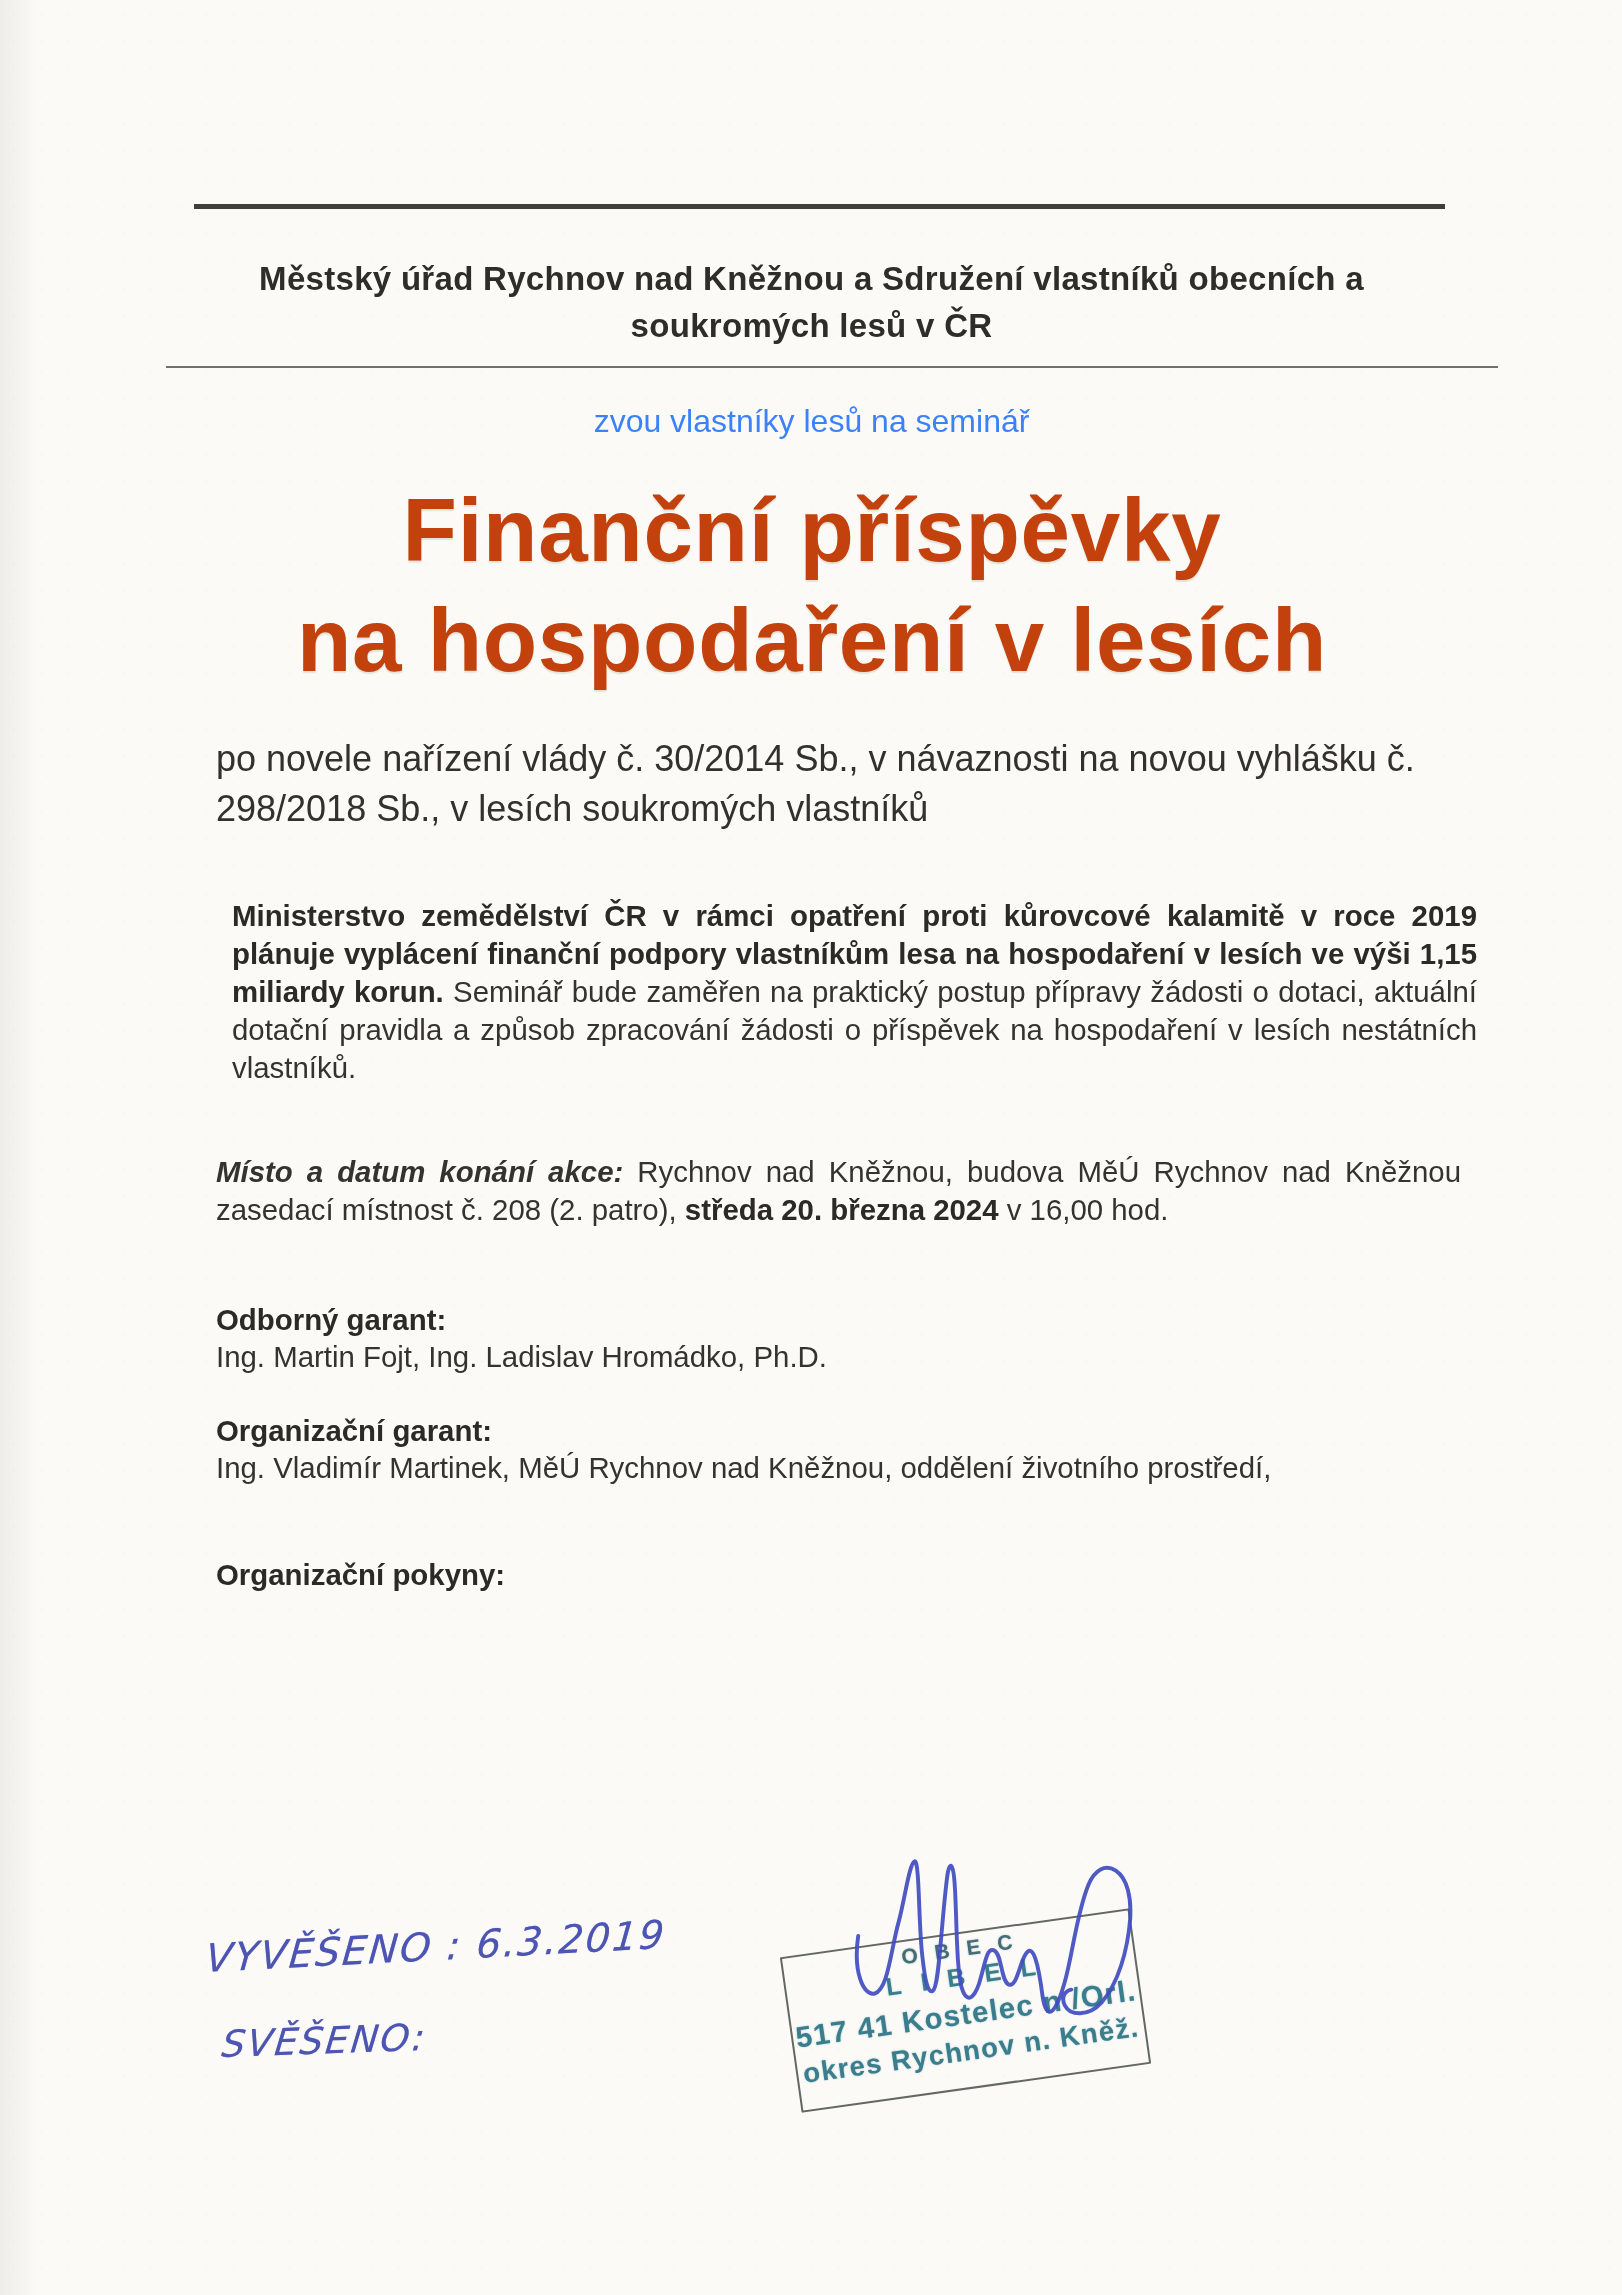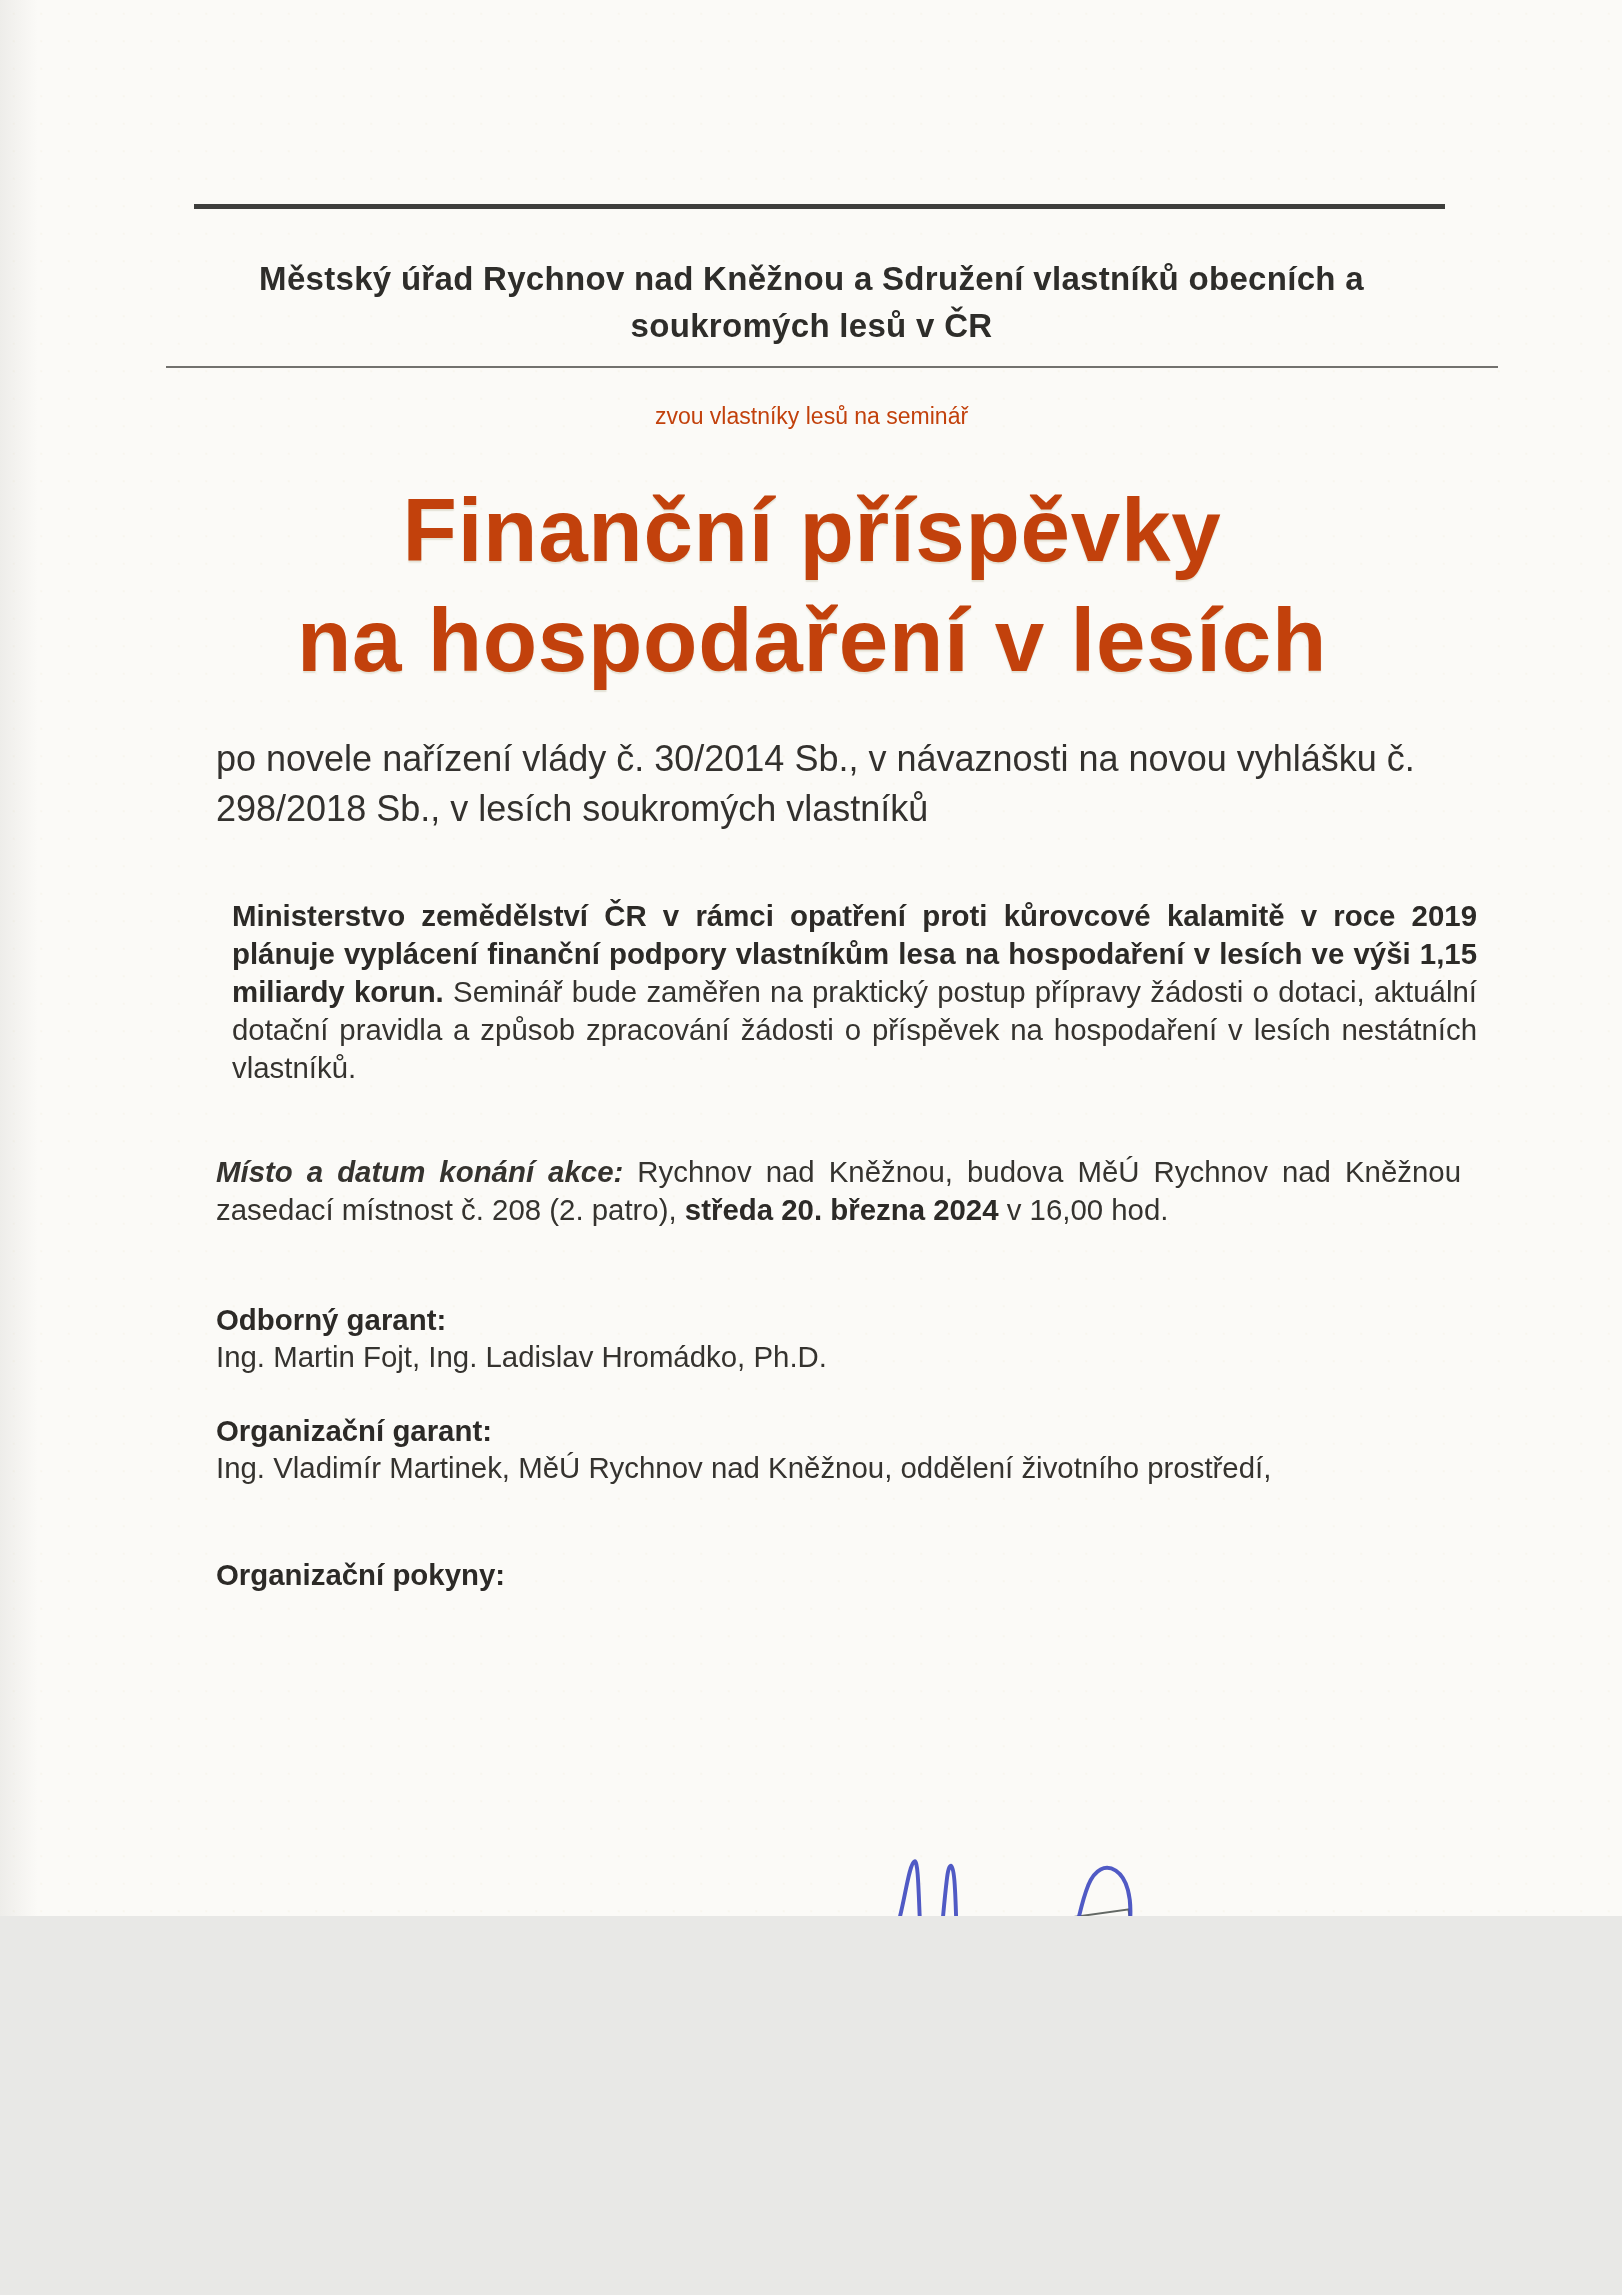--- a/index.html
+++ b/index.html
@@ -1,37 +1,37 @@
 <!DOCTYPE html>
 <html lang="cs" style="font-size:10.5px"><head>
 <meta charset="utf-8">
 <style>
   html,body { margin:0; padding:0; background:#e8e8e6; }
   .page {
-    position:relative; width:1623px; height:1916px; margin:0 auto;
+    position:relative; width:1623px; height:2295px; margin:0 auto;
     background:#fbfaf7; overflow:hidden;
     font-family:"Liberation Sans", sans-serif; color:#35332f;
   }
   .page::before {
     content:""; position:absolute; inset:0; pointer-events:none;
     background-image: radial-gradient(rgba(205,185,120,0.07) 1px, transparent 1px);
     background-size:27.5px 27.5px;
   }
   .page::after {
     content:""; position:absolute; left:0; top:0; bottom:0; width:38px; pointer-events:none;
     background:linear-gradient(to right, rgba(120,120,115,0.10), rgba(120,120,115,0));
   }
   .rule-thick { position:absolute; left:194px; top:204px; width:1251px; height:4.6px; background:#3e3e3c; }
   .rule-thin  { position:absolute; left:166px; top:366px; width:1332px; height:2px; background:#72716e; }
 
   .org-header {
     position:absolute; left:170px; top:255px; width:1283px; text-align:center;
     font-weight:bold; font-size:33px; line-height:47px; color:#2e2d2a; letter-spacing:0.3px;
   }
-  .invite { position:absolute; left:157px; top:403px; width:1309px; text-align:center; font-size:23px; color:#c2410c; }
+  .invite { position:absolute; left:157px; top:403px; width:1309px; text-align:center; font-size:32px; color:#3b82f6; }
 
   .title {
     position:absolute; left:92px; top:475px; width:1440px; text-align:center;
     font-weight:bold; font-size:89px; line-height:110px; color:#c2410c;
     letter-spacing:0.7px; text-shadow:0 2px 1.3px rgba(120,115,60,0.18);
   }
 
   .subtitle { position:absolute; left:216px; top:734px; width:1237px; font-size:36px; line-height:50px; color:#33312e; }
 
   .intro { position:absolute; left:216px; top:881px; width:1245px; font-size:29.4px; line-height:38px; text-align:justify; margin:16px; }

